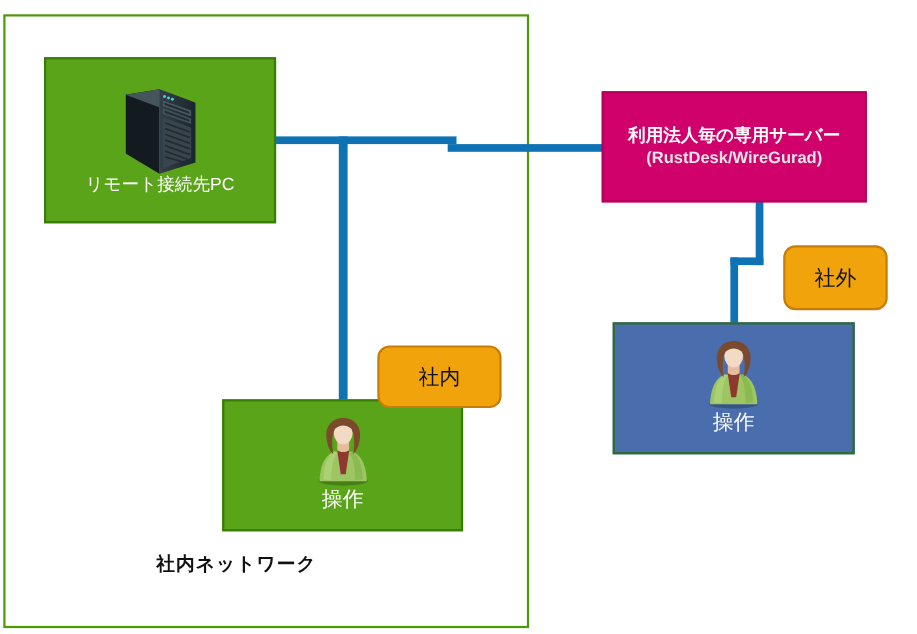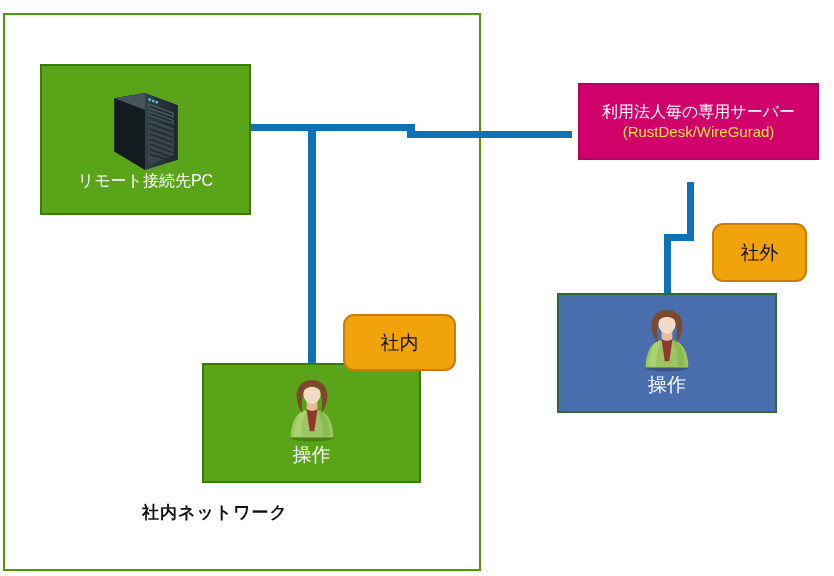--- a/index.html
+++ b/index.html
@@ -31,39 +31,40 @@
   .conn-v3{left:664px;top:234px;width:7px;height:60px;}
   
   .node{
     position:absolute;box-sizing:border-box;z-index:2;
     display:flex;flex-direction:column;align-items:center;justify-content:center;
   }
   .node-green{
     background:var(--green-fill,#5AA41A);
     border:2px solid var(--green-border,#3A7D06);
   }
-  .node-pc{left:40px;top:52px;width:211px;height:151px;padding-top:4px;margin-top:12px;}
+  .node-pc{left:40px;top:52px;width:211px;height:151px;padding-top:4px;}
   .node-op-internal{left:202px;top:363px;width:219px;height:120px;}
   .node-server{
-    left:578px;top:83px;width:241px;height:77px;
+    left:547px;top:83px;width:241px;height:101px;
     background:var(--pink-fill,#D1016B);
     border:2px solid var(--pink-border,#B3015C);
+    font-weight:bold;
   }
   .node-op-external{
     left:557px;top:293px;width:220px;height:120px;
     background:var(--blue-box-fill,#4A6DAE);
     border:2px solid var(--blue-box-border,#2E6B2E);
   }
   .node-label{
     color:var(--text-on-dark,#ffffff);
     font-size:16px;line-height:1.2;text-align:center;white-space:nowrap;
   }
   .node-label.small{font-size:19px;margin-top:2px;}
   .server-line1{color:#fff;font-size:16px;line-height:1.35;text-align:center;white-space:nowrap;}
-  .server-line2{color:#fde047;font-size:15px;line-height:1.35;text-align:center;white-space:nowrap;}
+  .server-line2{color:#e5e5e5;font-size:15px;line-height:1.35;text-align:center;white-space:nowrap;}
   
   .badge{
     position:absolute;z-index:3;box-sizing:border-box;
     background:var(--orange-fill,#F0A30A);
     border:2px solid var(--orange-border,#C87D0A);
     border-radius:11px;
     display:flex;align-items:center;justify-content:center;
     font-size:19px;color:var(--text-on-light,#1A1A1A);white-space:nowrap;
   }
   .badge-external{left:712px;top:223px;width:95px;height:59px;}

